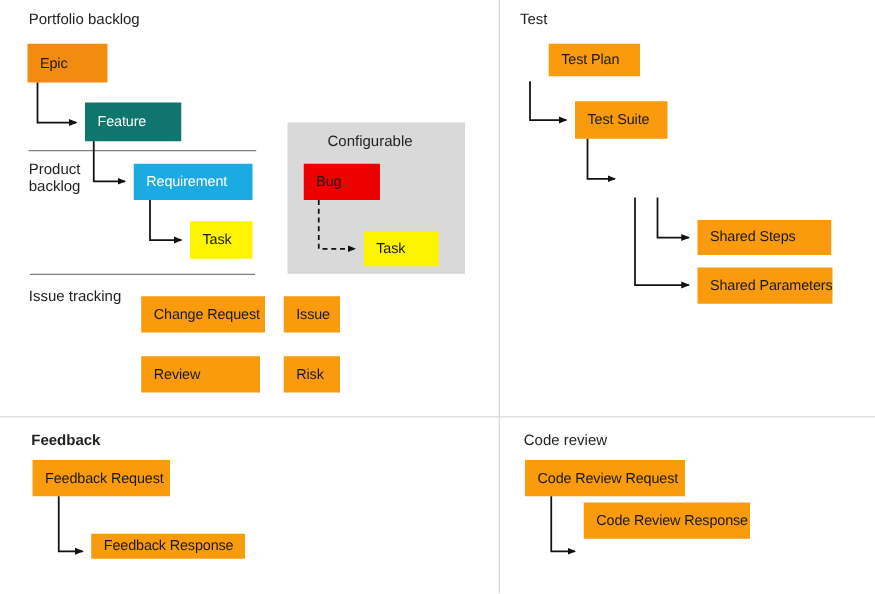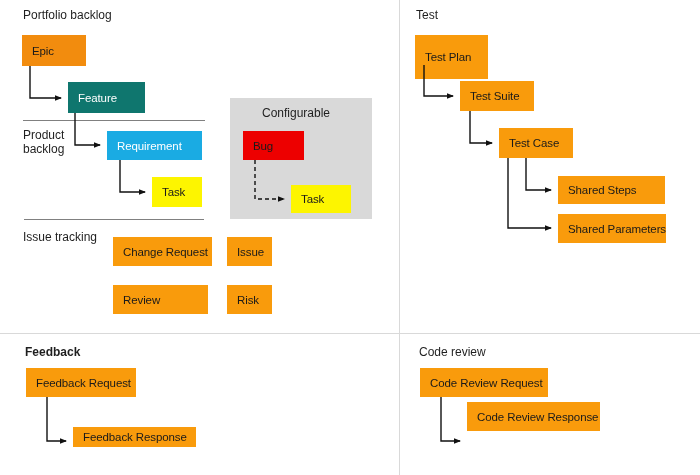--- a/index.html
+++ b/index.html
@@ -104,23 +104,22 @@
   <div class="node orange" style="left:227px; top:237px; width:45px; height:29px;">Issue</div>
   <div class="node orange" style="left:113px; top:285px; width:95px; height:29px;">Review</div>
   <div class="node orange" style="left:227px; top:285px; width:45px; height:29px;">Risk</div>
 
   <div class="group-box" style="left:230px; top:98px; width:142px; height:121px;"></div>
   <div class="group-title" style="left:262px; top:106px;">Configurable</div>
   <div class="node red" style="left:243px; top:131px; width:61px; height:29px;">Bug</div>
   <div class="node yellow" style="left:291px; top:185px; width:60px; height:28px;">Task</div>
 
   <div class="sec-label" style="left:416px; top:8px;">Test</div>
-  <div class="node orange" style="left:415px; top:35px; width:73px; height:44px;">Test Plan</div>
+  <div class="node orange" style="left:439px; top:35px; width:73px; height:26px;">Test Plan</div>
   <div class="node orange" style="left:460px; top:81px; width:74px; height:30px;">Test Suite</div>
-  <div class="node orange" style="left:499px; top:128px; width:74px; height:30px;">Test Case</div>
   <div class="node orange" style="left:558px; top:176px; width:107px; height:28px;">Shared Steps</div>
   <div class="node orange" style="left:558px; top:214px; width:108px; height:29px;text-align:right;">Shared Parameters</div>
 
   <div class="sec-label" style="left:25px; top:345px;font-weight:bold;">Feedback</div>
   <div class="node orange" style="left:26px; top:368px; width:110px; height:29px;">Feedback Request</div>
   <div class="node orange" style="left:73px; top:427px; width:123px; height:20px;">Feedback Response</div>
 
   <div class="sec-label" style="left:419px; top:345px;">Code review</div>
   <div class="node orange" style="left:420px; top:368px; width:128px; height:29px;">Code Review Request</div>
   <div class="node orange" style="left:467px; top:402px; width:133px; height:29px;">Code Review Response</div>

